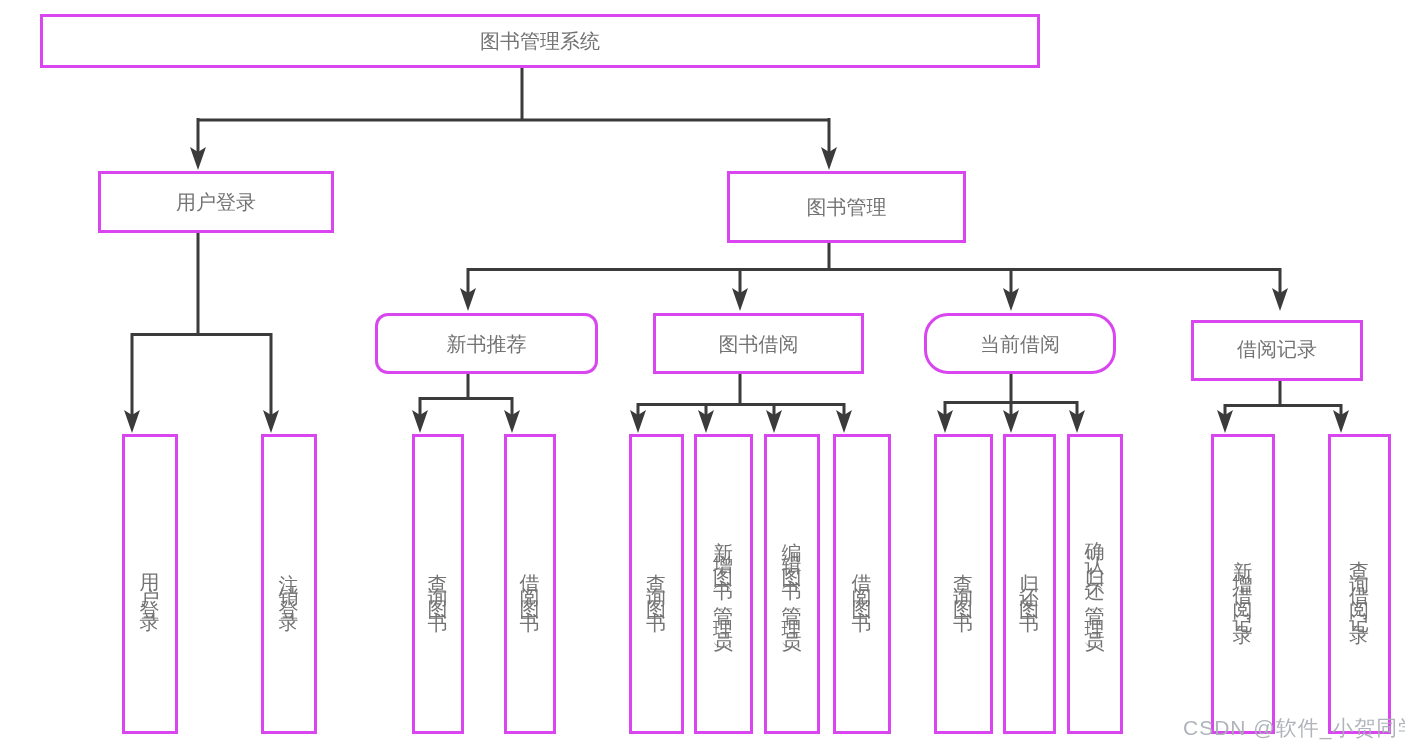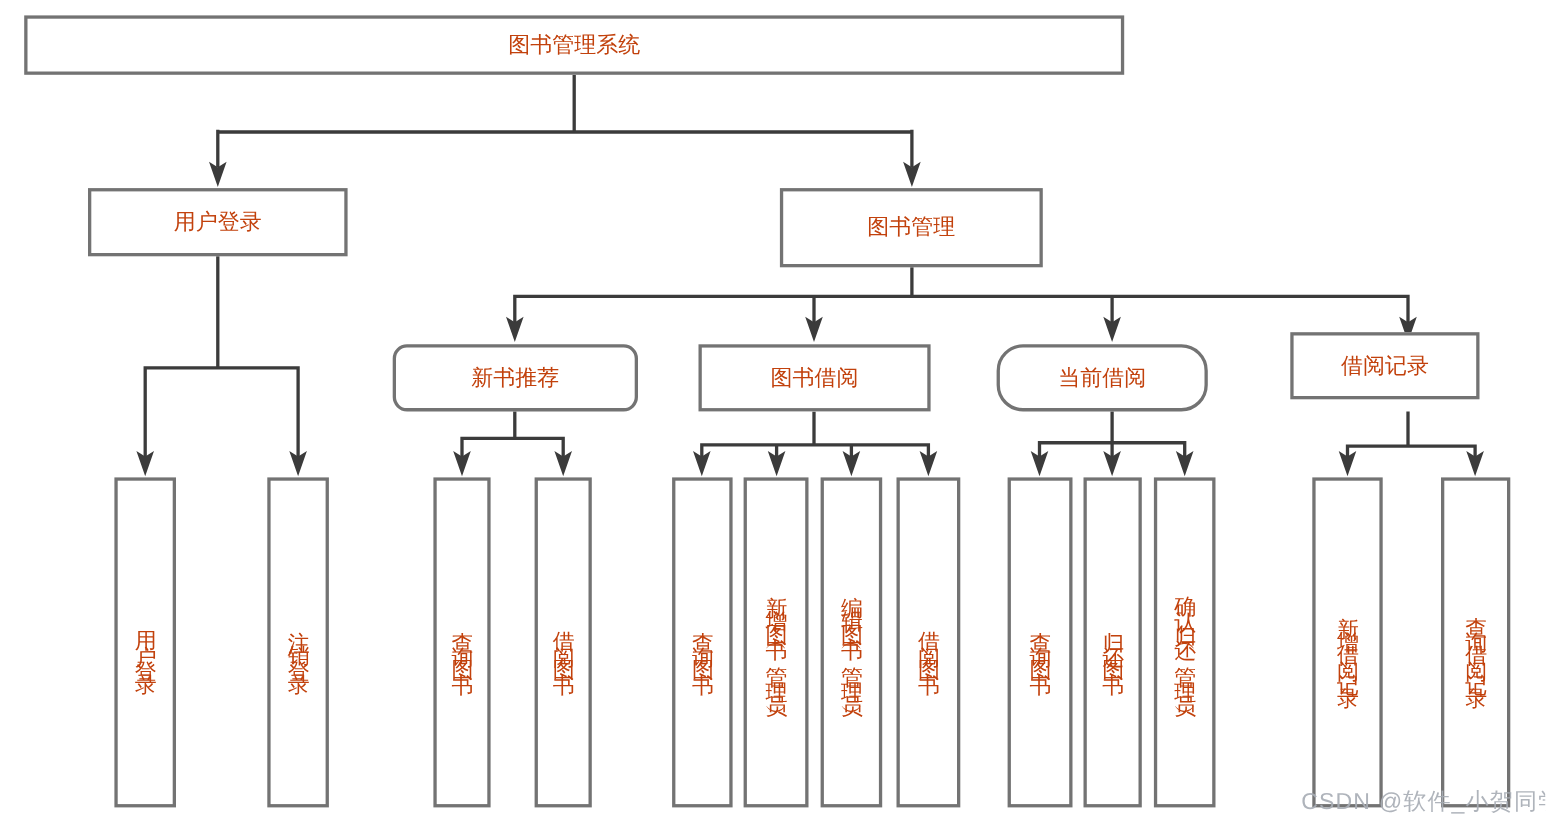--- a/index.html
+++ b/index.html
@@ -7,28 +7,29 @@
     position:relative;
     width:1405px;height:747px;
     background:#ffffff;
     font-family:"Liberation Sans","DejaVu Sans",sans-serif;
     overflow:hidden;
   }
   #wires{position:absolute;left:0;top:0;z-index:1;}
   .node{
     position:absolute;
     box-sizing:border-box;
-    border:3px solid #737373;
+    border:3px solid #d946ef;
     background:#ffffff;
-    color:#c2410c;
+    color:#737373;
     display:flex;align-items:center;justify-content:center;
     font-size:20px;font-weight:500;
     z-index:2;
     text-align:center;
     line-height:1.2;
+    margin-left:18px;
   }
   .vert{
     writing-mode:vertical-rl;
     text-orientation:mixed;
     letter-spacing:13px;
     font-size:20px;
   }
   #watermark{
     position:absolute;
     left:1183px;top:714px;
@@ -78,21 +79,21 @@
   </svg>
 
   <div class="node" style="left:22px;top:14px;width:1000px;height:54px;">图书管理系统</div>
 
   <div class="node" style="left:80px;top:171px;width:236px;height:62px;">用户登录</div>
   <div class="node" style="left:709px;top:171px;width:239px;height:72px;">图书管理</div>
 
   <div class="node" style="left:357px;top:313px;width:223px;height:61px;border-radius:13px;">新书推荐</div>
   <div class="node" style="left:635px;top:313px;width:211px;height:61px;">图书借阅</div>
   <div class="node" style="left:906px;top:313px;width:192px;height:61px;border-radius:24px;">当前借阅</div>
-  <div class="node" style="left:1173px;top:302px;width:172px;height:61px;">借阅记录</div>
+  <div class="node" style="left:1173px;top:320px;width:172px;height:61px;font-family:Liberation Mono, monospace;">借阅记录</div>
 
   <div class="node vert" style="left:104px;top:434px;width:56px;height:300px;">用户登录</div>
   <div class="node vert" style="left:243px;top:434px;width:56px;height:300px;">注销登录</div>
 
   <div class="node vert" style="left:394px;top:434px;width:52px;height:300px;">查询图书</div>
   <div class="node vert" style="left:486px;top:434px;width:52px;height:300px;">借阅图书</div>
 
   <div class="node vert" style="left:611px;top:434px;width:55px;height:300px;">查询图书</div>
   <div class="node vert" style="left:676px;top:434px;width:59px;height:300px;">新增图书（管理员）</div>
   <div class="node vert" style="left:746px;top:434px;width:56px;height:300px;">编辑图书（管理员）</div>

